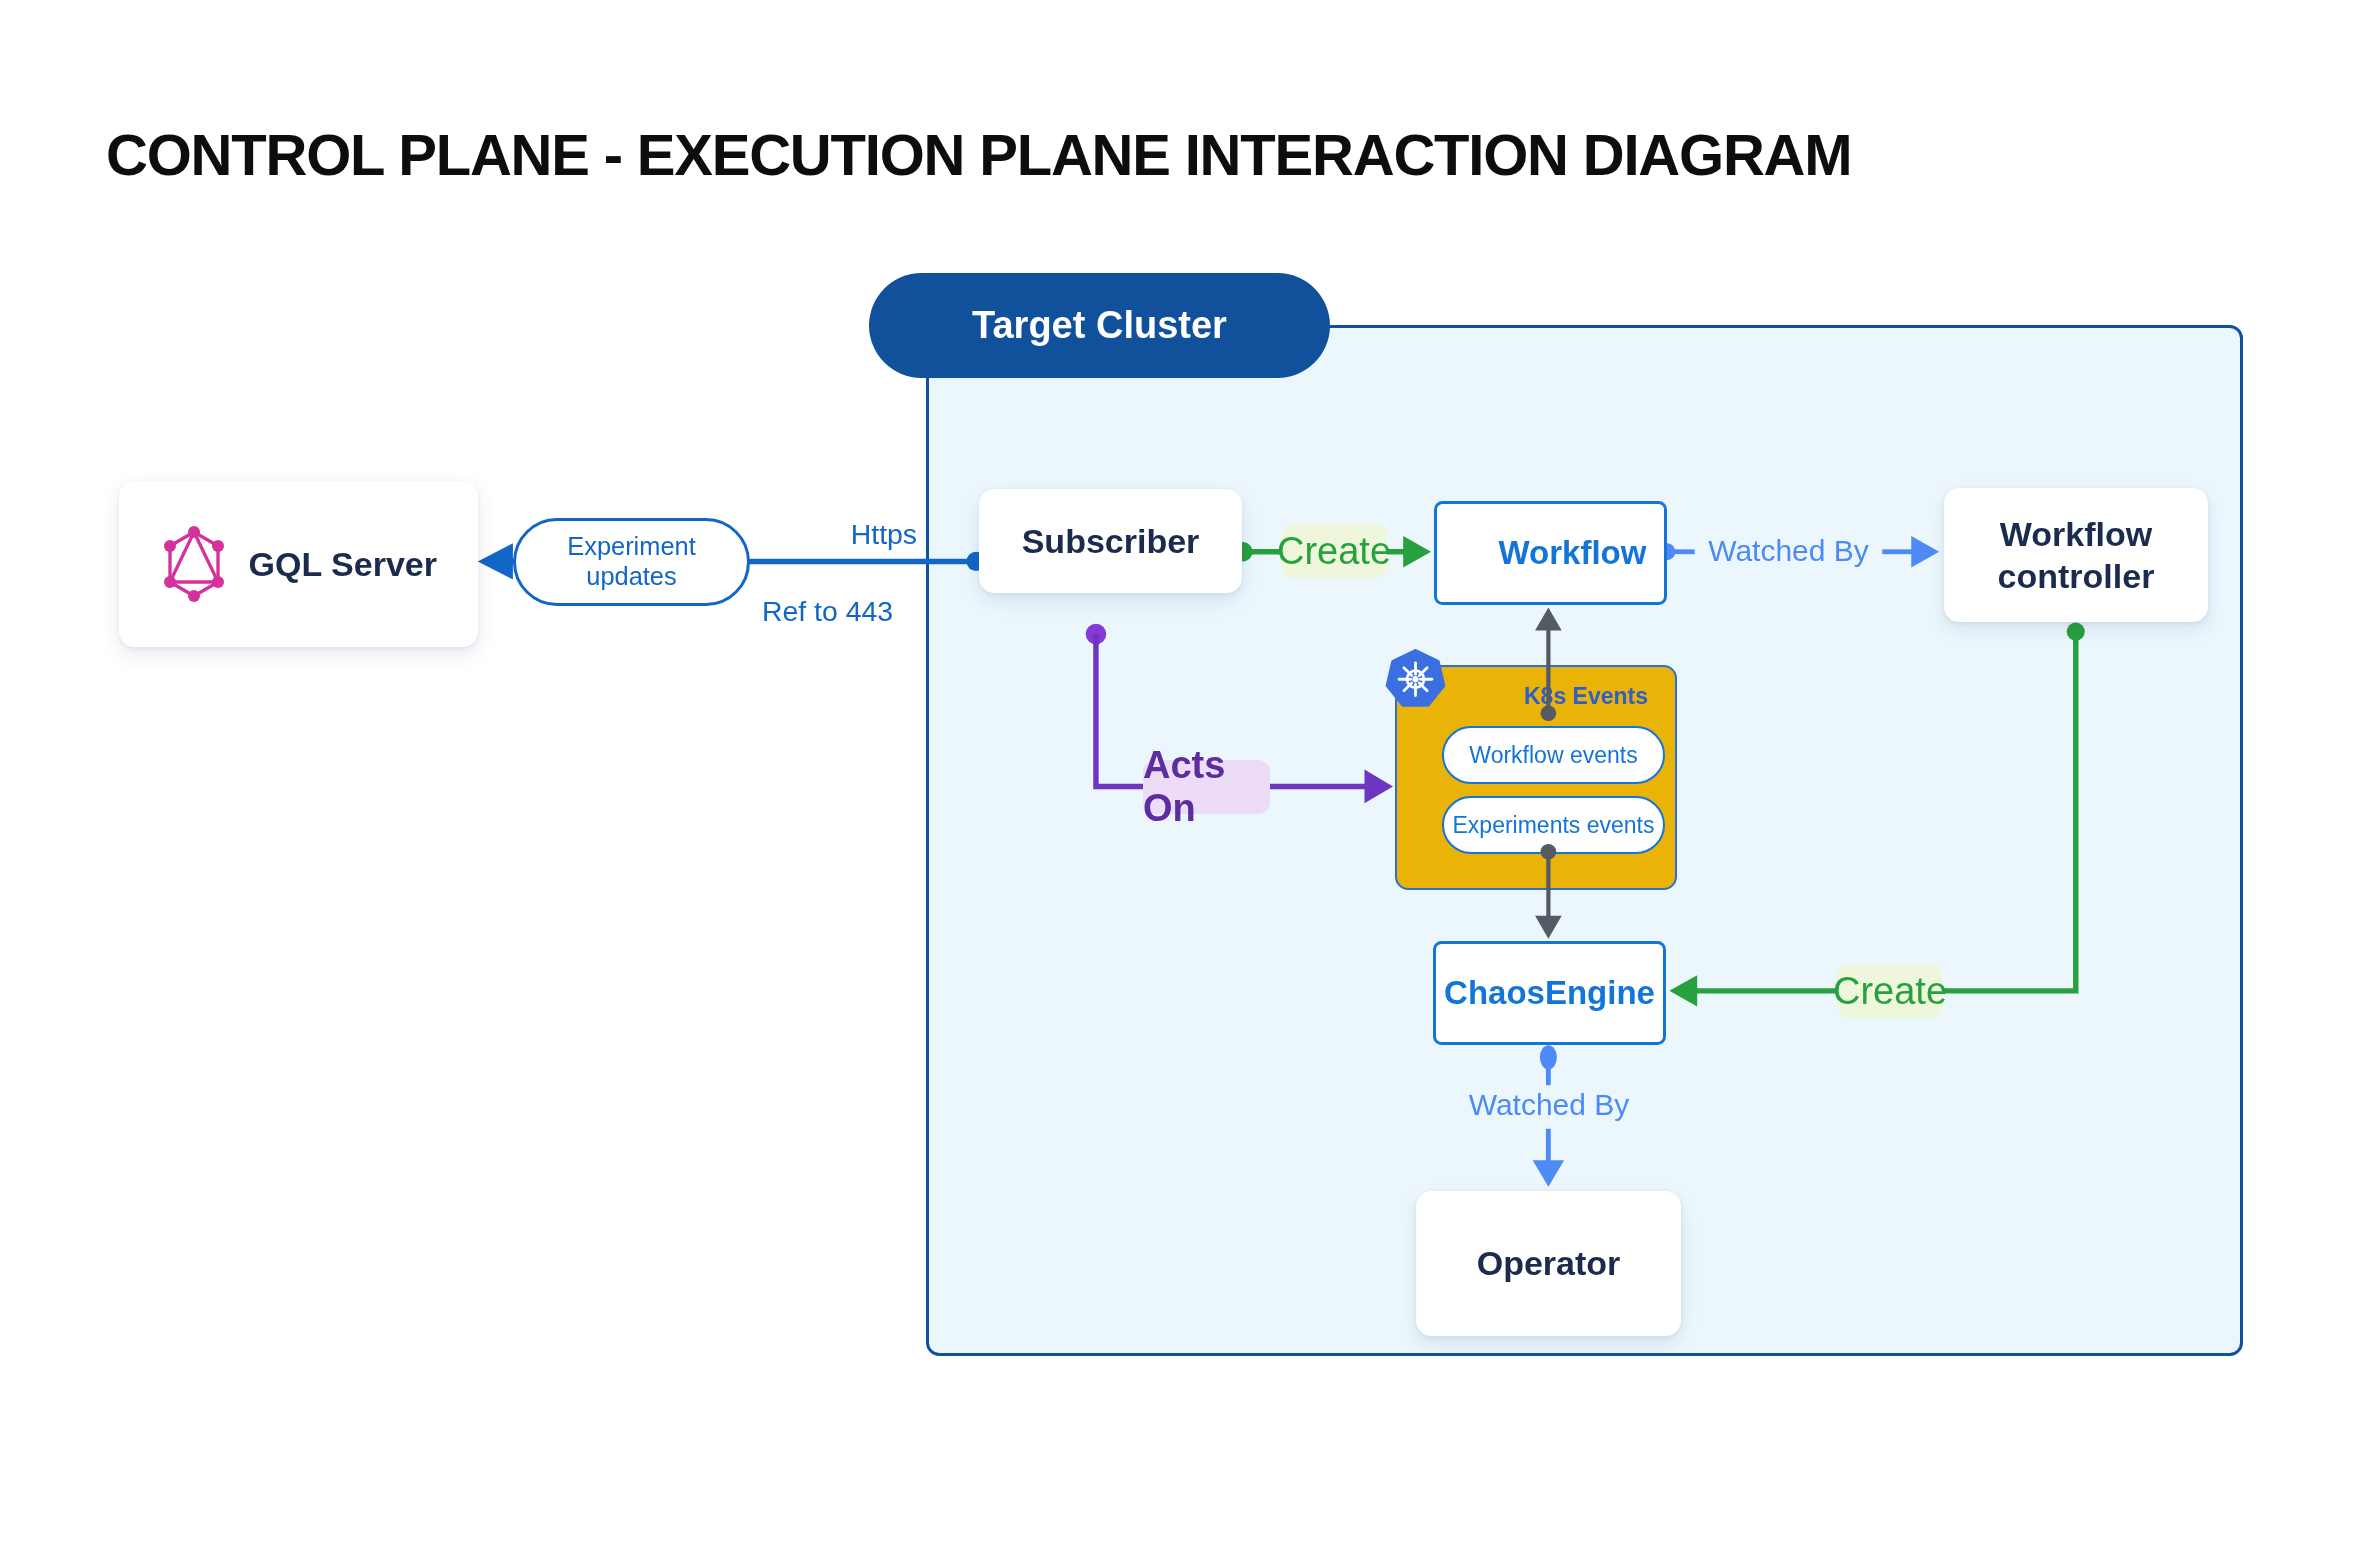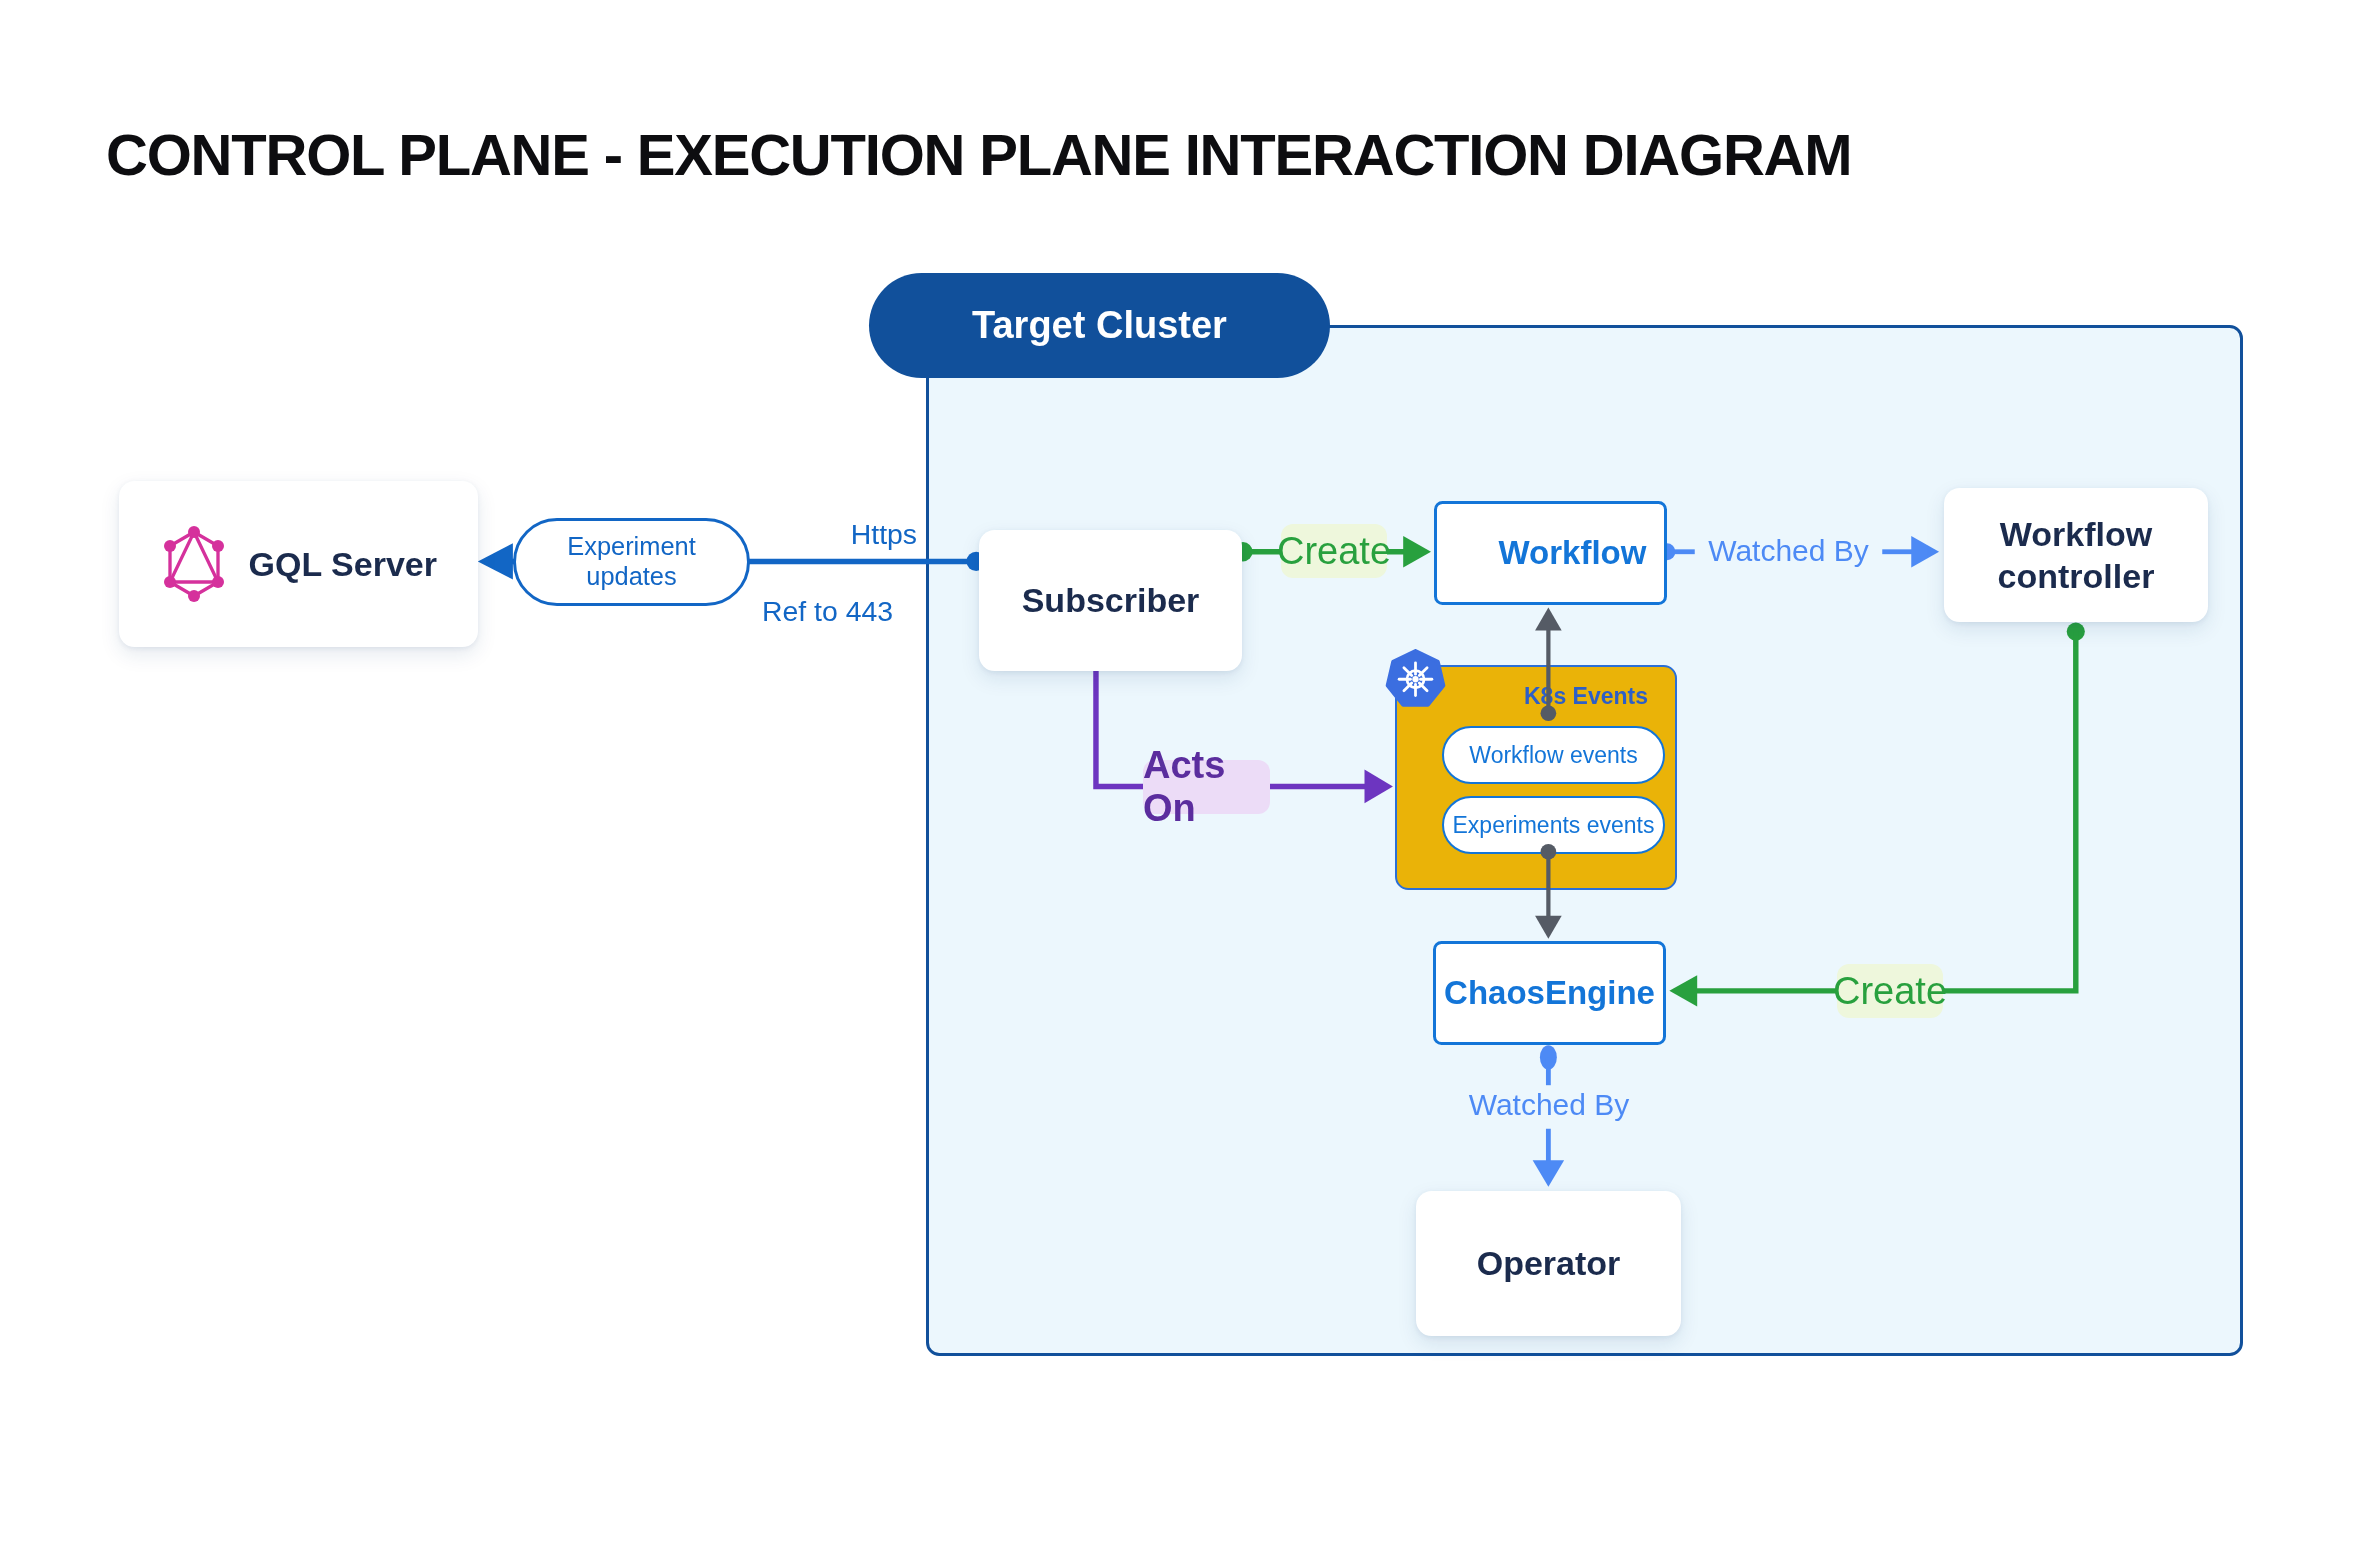--- a/index.html
+++ b/index.html
@@ -28,21 +28,21 @@
 
   
   .card{
     position:absolute;background:#ffffff;border-radius:15.7px;
     box-shadow:0 7.3px 20.6px rgba(21,58,110,.10), 0 1.8px 4.8px rgba(21,58,110,.07);
     display:flex;align-items:center;justify-content:center;
     z-index:5;box-sizing:border-box;
   }
   .card .node-label{font-size:34px;font-weight:700;color:#1b2b4d;text-align:center;line-height:1.25;}
   .gql-card{left:119px;top:481px;width:359px;height:166px;gap:20.6px;}
-  .subscriber-card{left:979px;top:489px;width:263px;height:141px;margin-top:41px;}
+  .subscriber-card{left:979px;top:489px;width:263px;height:104px;}
   .controller-card{left:1944px;top:488px;width:264px;height:134px;}
   .operator-card{left:1416px;top:1191px;width:265px;height:145px;}
 
   .blue-box{
     position:absolute;background:#ffffff;border:3px solid #1375d8;border-radius:8.5px;
     display:flex;align-items:center;justify-content:center;
     z-index:5;box-sizing:border-box;
   }
   .blue-box .node-label{font-size:33px;font-weight:700;color:#1375d8;}
   .workflow-box{left:1434px;top:501px;width:233px;height:104px;padding-left:44px;}

